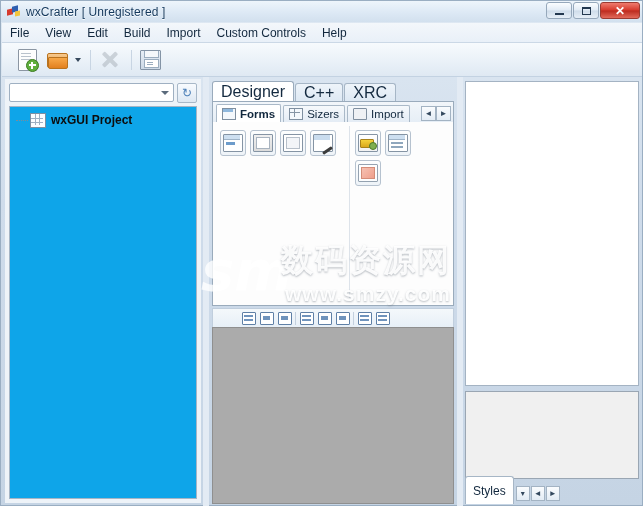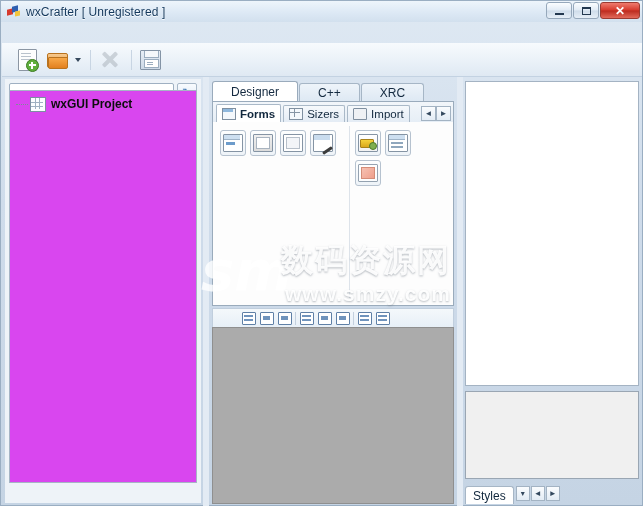--- a/index.html
+++ b/index.html
@@ -112,40 +112,40 @@
   }
   .combo .ctext{flex:1;padding-left:4px;font-size:11px;color:#444;overflow:hidden;white-space:nowrap;}
   .combo .carr{width:0;height:0;border-left:4px solid transparent;border-right:4px solid transparent;border-top:4px solid #5b6b7c;}
   .refresh-btn{
     width:20px;height:20px;margin-left:3px;border:1px solid #a8b8c8;border-radius:2px;
     background:linear-gradient(180deg,#f8fbfe,#dde8f3);
     display:flex;align-items:center;justify-content:center;box-sizing:border-box;
   }
   .ic-refresh{font-size:12px;color:#4d80b8;line-height:1;}
   .tree{
-    position:absolute;left:4px;top:11px;width:188px;height:393px;
-    background:#d946ef;border:1px solid #a6b5c5;box-sizing:border-box;overflow:hidden;
+    position:absolute;left:4px;top:27px;width:188px;height:393px;
+    background:#0ea5e9;border:1px solid #a6b5c5;box-sizing:border-box;overflow:hidden;
   }
   .tree-item{display:flex;align-items:center;height:18px;padding-left:6px;margin-top:4px;}
   .tree-dash{width:12px;border-top:1px dotted #7d8b99;height:0;margin-right:2px;}
   .ic-grid{
     width:14px;height:13px;border:1px solid #7d8fa2;background:#fbfdff;position:relative;margin-right:5px;flex:none;
   }
   .ic-grid:before{content:"";position:absolute;left:0;top:4px;width:12px;height:1px;background:#9fb0c2;box-shadow:0 4px 0 #9fb0c2;}
   .ic-grid:after{content:"";position:absolute;left:4px;top:0;width:1px;height:11px;background:#9fb0c2;box-shadow:4px 0 0 #9fb0c2;}
   .tree-label{font-size:12px;font-weight:bold;color:#0d0d0d;white-space:nowrap;}
 
   .vsplit{position:absolute;left:201px;top:0;width:6px;height:429px;background:#e3ebf4;}
   .vsplit2{position:absolute;left:455px;top:0;width:6px;height:429px;background:#e3ebf4;}
 
   
   .center{position:absolute;left:207px;top:2px;width:248px;height:425px;}
   .tabstrip{position:absolute;left:3px;top:2px;height:21px;display:flex;align-items:flex-end;}
   .tab{
-    height:19px;padding:0 18px;display:flex;align-items:center;font-size:12px;color:#13293f;
+    height:19px;padding:0 8px;display:flex;align-items:center;font-size:16px;color:#13293f;
     background:linear-gradient(180deg,#eef4fa,#dde8f3);border:1px solid #a6b6c6;
     border-bottom:0;border-radius:3px 3px 0 0;margin-right:1px;box-sizing:border-box;white-space:nowrap;
   }
   .tab.active{background:#fff;height:21px;font-weight:normal;border-color:#9aabbc;}
   .panelbox{
     position:absolute;left:3px;top:22px;width:242px;height:205px;
     background:#fdfdfd;border:1px solid #9aabbc;box-sizing:border-box;
   }
   .subtabs{display:flex;align-items:flex-end;height:20px;padding:3px 2px 0 3px;box-sizing:border-box;
            background:linear-gradient(180deg,#f2f6fa,#e6eef6);}
@@ -219,21 +219,21 @@
     background:#f0f0f0;border:1px solid #9aa6b3;box-sizing:border-box;
   }
   .bottomtabs{
     position:absolute;left:2px;top:403px;width:174px;height:22px;display:flex;align-items:flex-end;
   }
   .btab{
     height:20px;padding:0 7px;display:flex;align-items:center;font-size:12px;color:#11273d;
     background:linear-gradient(180deg,#eef4fa,#dde8f3);border:1px solid #a6b6c6;border-bottom:0;
     border-radius:3px 3px 0 0;margin-right:1px;box-sizing:border-box;white-space:nowrap;
   }
-  .btab.active{background:#fff;height:18px;margin-top:40px;}
+  .btab.active{background:#fff;height:28px;margin-top:40px;}
   .bsb{
     width:14px;height:15px;border:1px solid #a3b3c3;background:linear-gradient(180deg,#fafcfe,#e3ecf5);
     display:flex;align-items:center;justify-content:center;font-size:8px;color:#33485e;box-sizing:border-box;
     margin-left:1px;align-self:center;
   }
 
   
   .wm{position:absolute;left:160px;top:236px;width:300px;height:80px;pointer-events:none;margin-left:40px;}
   .wm-logo{
     position:absolute;left:0;top:6px;font-size:56px;line-height:56px;font-weight:bold;
@@ -270,20 +270,29 @@
           </span>
         <span class="wb">
             <span class="glyph-max"></span>
           </span>
         <span class="wb close">
             <span>✕</span>
           </span>
       </span>
     </div>
 
+    <div class="menubar">
+      <span class="menuitem">File</span>
+      <span class="menuitem">View</span>
+      <span class="menuitem">Edit</span>
+      <span class="menuitem">Build</span>
+      <span class="menuitem">Import</span>
+      <span class="menuitem">Custom Controls</span>
+      <span class="menuitem">Help</span>
+    </div>
 
     <div class="toolbar">
       <span class="tbtn">
         <span class="ic-page">
             <i class="ic-plus"></i>
           </span>
       </span>
       <span class="tbtn">
         <span class="ic-folder">
             <i class="bk"></i>

